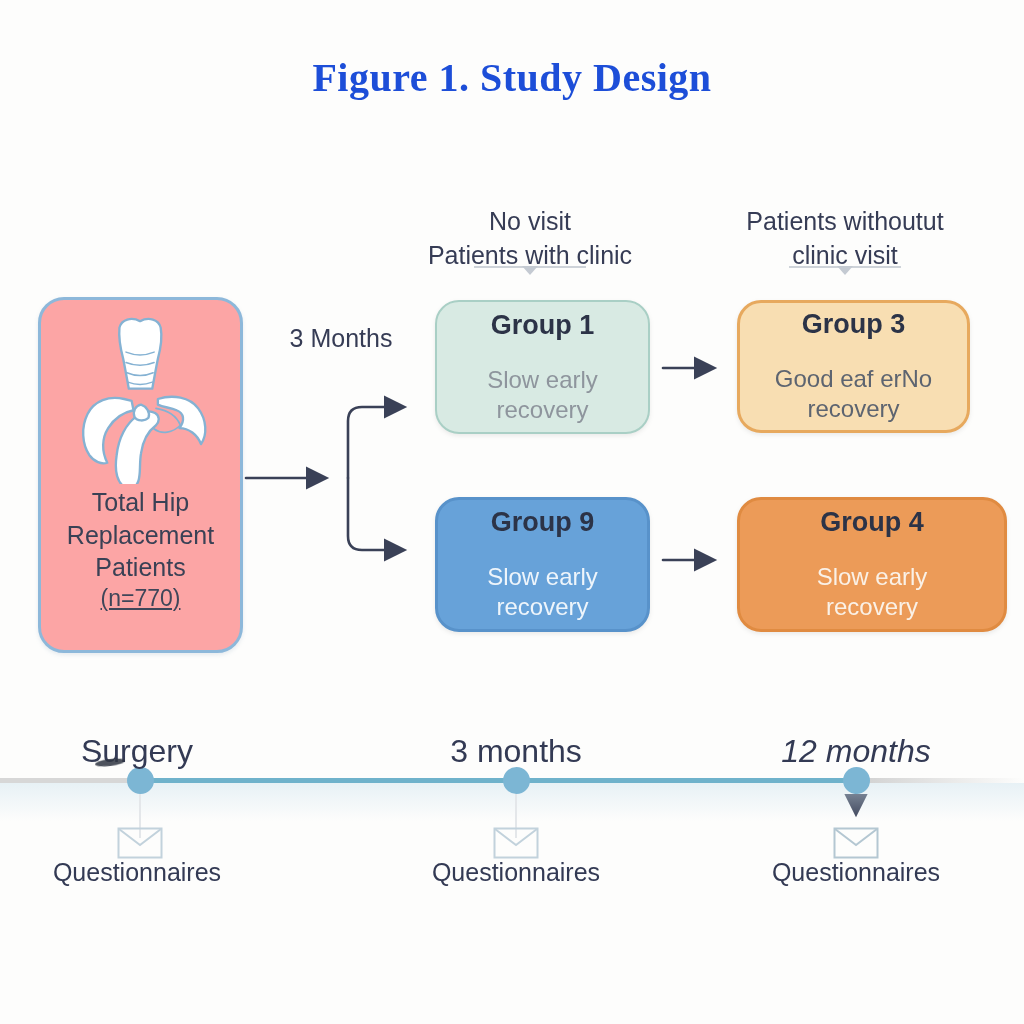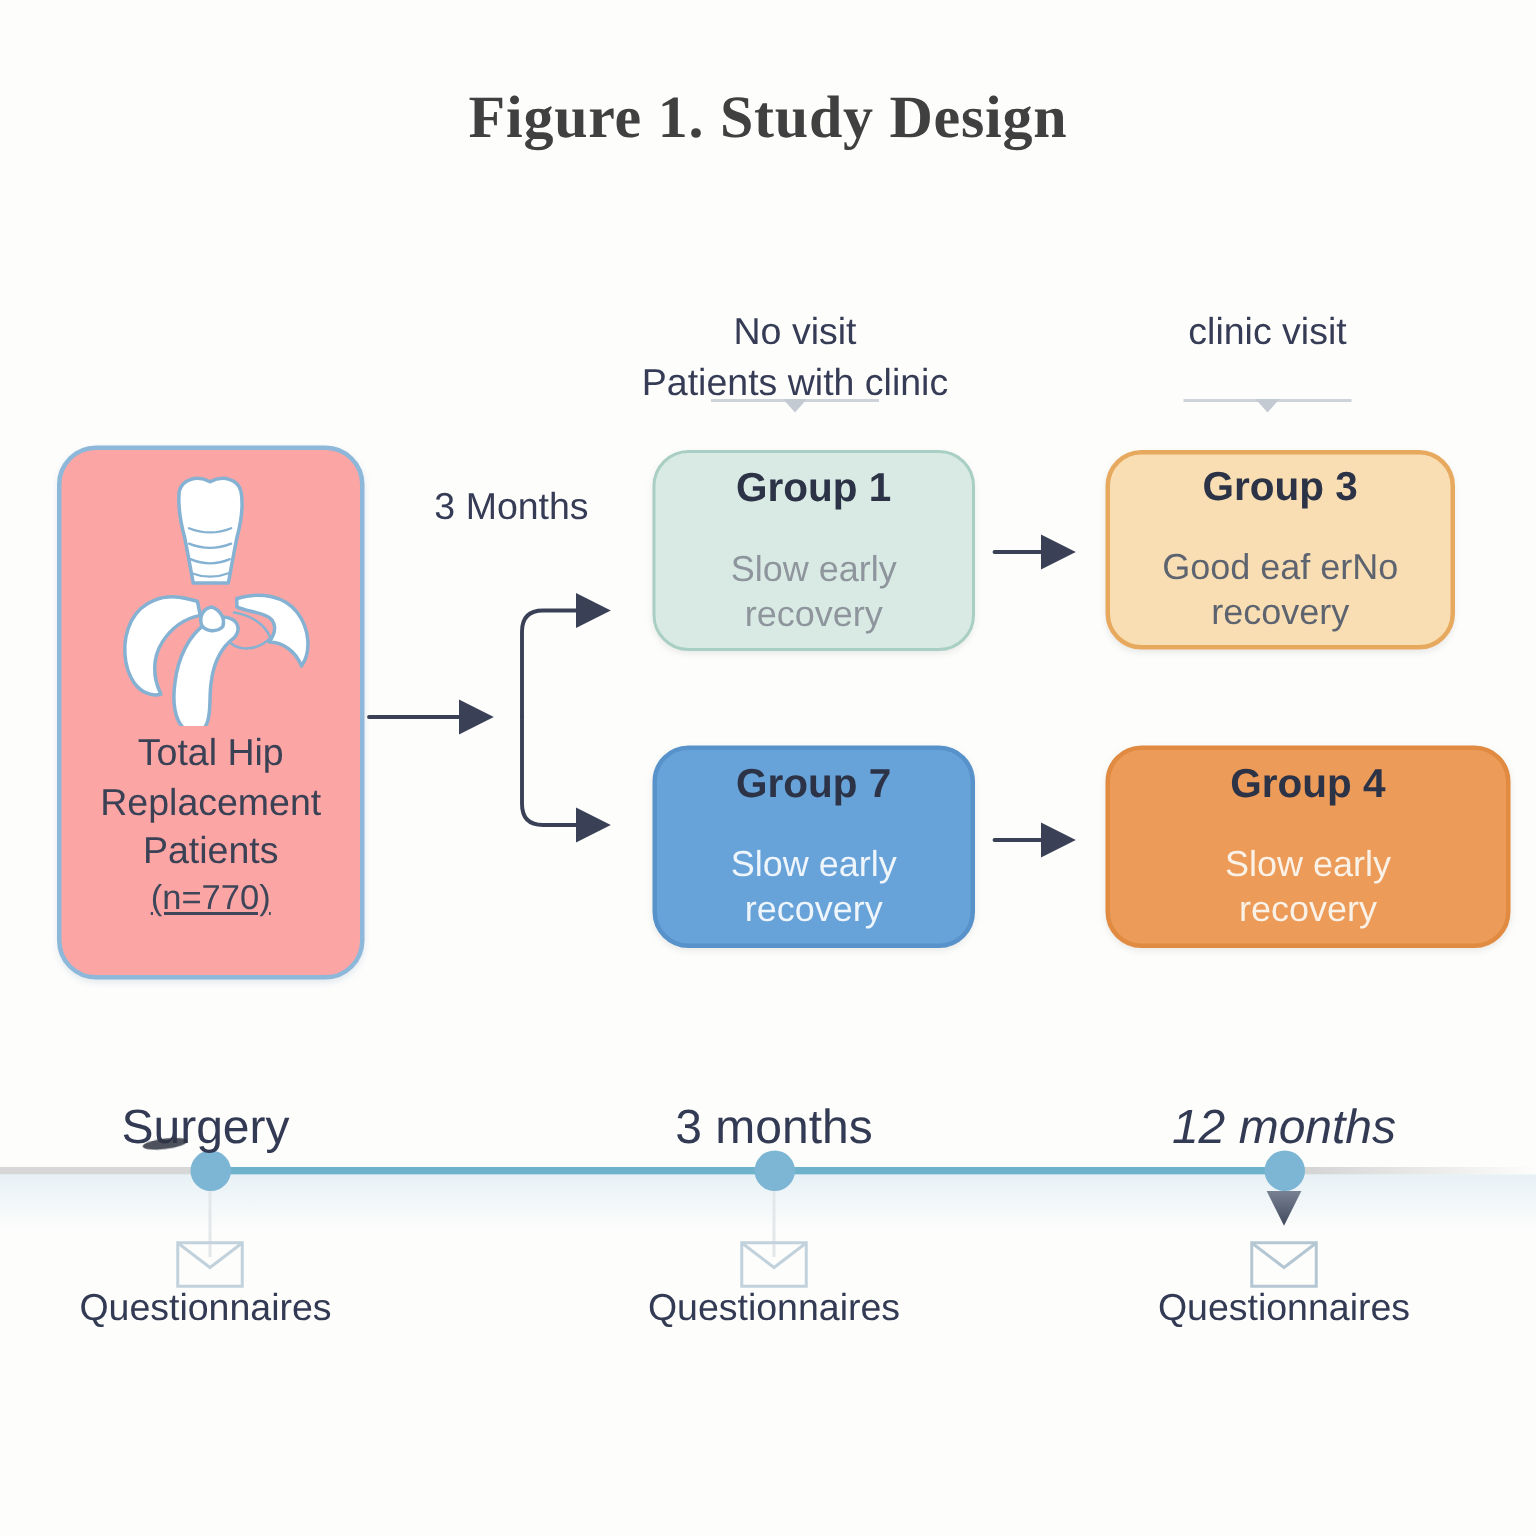--- a/index.html
+++ b/index.html
@@ -7,21 +7,21 @@
     position:relative;width:1024px;height:1024px;background:#fdfdfc;overflow:hidden;
     font-family:"Liberation Sans","DejaVu Sans",sans-serif;color:#353b55;
   }
   .abs{position:absolute;}
   .center{text-align:center;}
 
   
   .title{
     left:0;top:54px;width:1024px;text-align:center;
     font-family:"Liberation Serif","DejaVu Serif",serif;
-    font-size:40px;font-weight:600;letter-spacing:.5px;color:#404040;
+    font-size:40px;font-weight:600;letter-spacing:.5px;color:#1d4ed8;
   }
 
   
   .col-head{width:320px;font-size:25px;line-height:1.34;color:#363c55;}
   .col-head-1{left:370px;top:205px;}
   .col-head-2{left:685px;top:205px;}
   .divider{width:116px;height:16px;}
   .divider-1{left:472px;top:262px;}
   .divider-2{left:787px;top:262px;}
 
@@ -92,20 +92,21 @@
   <div class="abs col-head col-head-1 center">
     <div>No visit</div>
     <div>Patients with clinic</div>
   </div>
   <svg class="abs divider divider-1" viewBox="0 0 116 16">
     <line x1="2" y1="5" x2="114" y2="5" stroke="#ced3d9" stroke-width="2"></line>
     <path d="M50,4 L66,4 L58,13 Z" fill="#c4cad2"></path>
   </svg>
 
   <div class="abs col-head col-head-2 center">
+    <div>Patients withoutut</div>
     <div>clinic visit</div>
   </div>
   <svg class="abs divider divider-2" viewBox="0 0 116 16">
     <line x1="2" y1="5" x2="114" y2="5" stroke="#ced3d9" stroke-width="2"></line>
     <path d="M50,4 L66,4 L58,13 Z" fill="#c4cad2"></path>
   </svg>
 
   <div class="abs source-box">
     <svg class="hip-svg" width="150" height="170" viewBox="0 0 160 180">
       <g fill="#ffffff" stroke="#85b2d3" stroke-width="2.5" stroke-linejoin="round" stroke-linecap="round">
@@ -150,21 +151,21 @@
   </svg>
 
   <div class="abs gbox g1">
     <div class="gname">Group 1</div>
     <div class="gdesc">
       <div>Slow early</div>
       <div>recovery</div>
     </div>
   </div>
   <div class="abs gbox g2">
-    <div class="gname">Group 7</div>
+    <div class="gname">Group 9</div>
     <div class="gdesc">
       <div>Slow early</div>
       <div>recovery</div>
     </div>
   </div>
   <div class="abs gbox g3">
     <div class="gname">Group 3</div>
     <div class="gdesc">
       <div>Good eaf erNo</div>
       <div>recovery</div>

